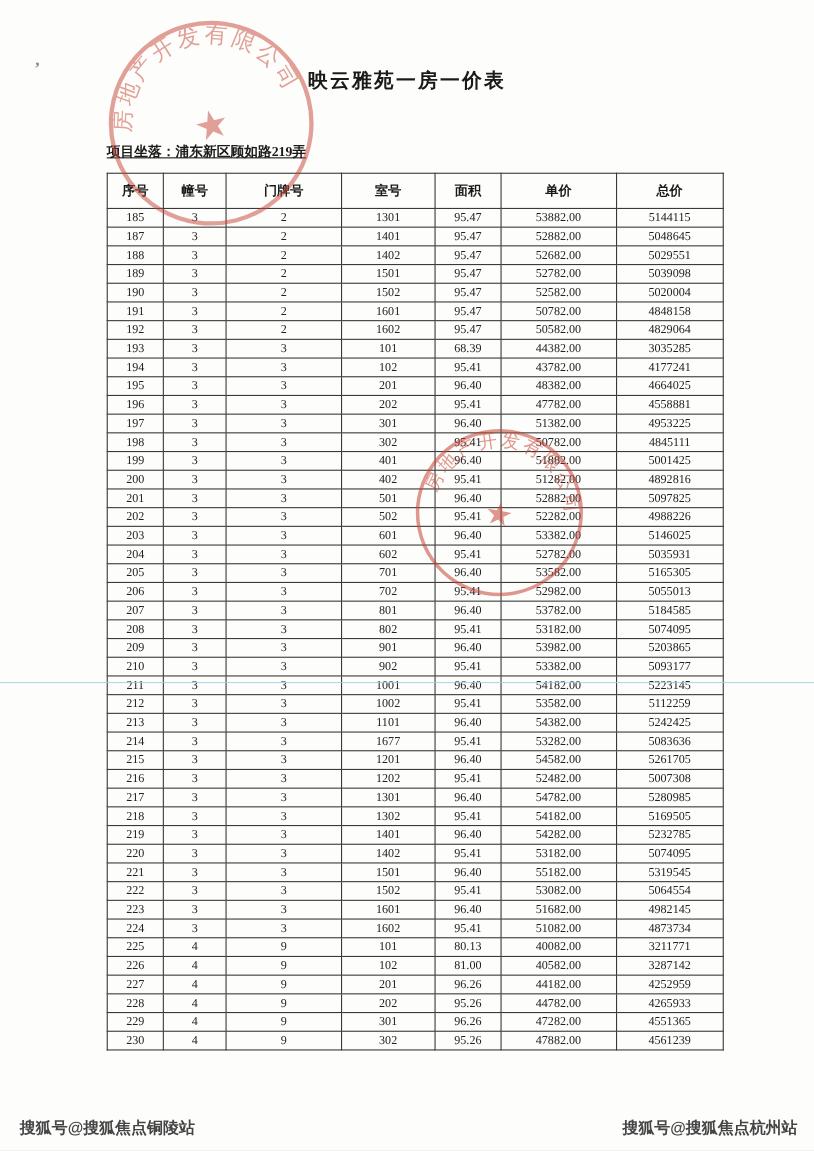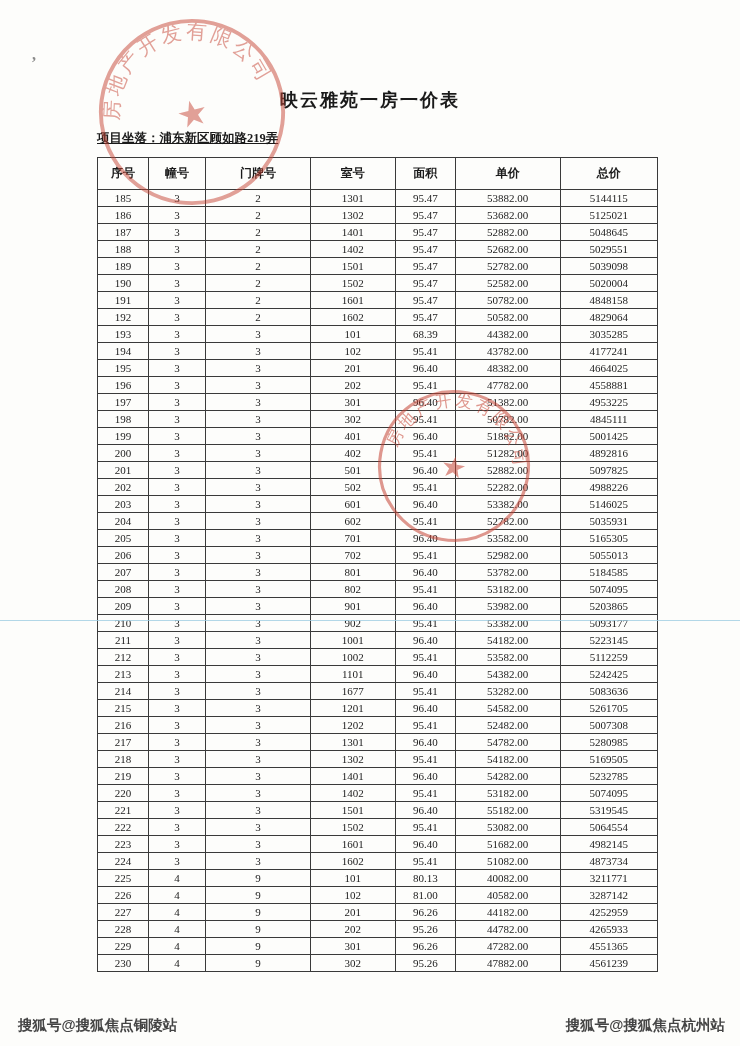--- a/index.html
+++ b/index.html
@@ -6,21 +6,21 @@
   .page {
     position:relative;
     width:740px; height:1046px;
     margin:0 auto;
     background:#fdfdfb;
     overflow:hidden;
     font-family:"Liberation Serif","DejaVu Serif",serif;
     color:#1a1a1a;
   }
   .doc-title {
-    position:absolute; top:88px; left:0; width:100%;
+    position:absolute; top:61px; left:0; width:100%;
     text-align:center; font-size:18px; font-weight:bold; letter-spacing:2px;
   }
   .location-line {
     position:absolute; top:130px; left:97px;
     font-size:12.5px; font-weight:bold; text-decoration:underline;
   }
   table.price-table {
     position:absolute; top:157px; left:97px; width:561px;
     border-collapse:collapse; table-layout:fixed;
   }
@@ -91,29 +91,20 @@
         <tr>
           <td>185</td>
           <td>3</td>
           <td>2</td>
           <td>1301</td>
           <td>95.47</td>
           <td>53882.00</td>
           <td>5144115</td>
         </tr>
         <tr>
-          <td>186</td>
-          <td>3</td>
-          <td>2</td>
-          <td>1302</td>
-          <td>95.47</td>
-          <td>53682.00</td>
-          <td>5125021</td>
-        </tr>
-        <tr>
           <td>187</td>
           <td>3</td>
           <td>2</td>
           <td>1401</td>
           <td>95.47</td>
           <td>52882.00</td>
           <td>5048645</td>
         </tr>
         <tr>
           <td>188</td>

